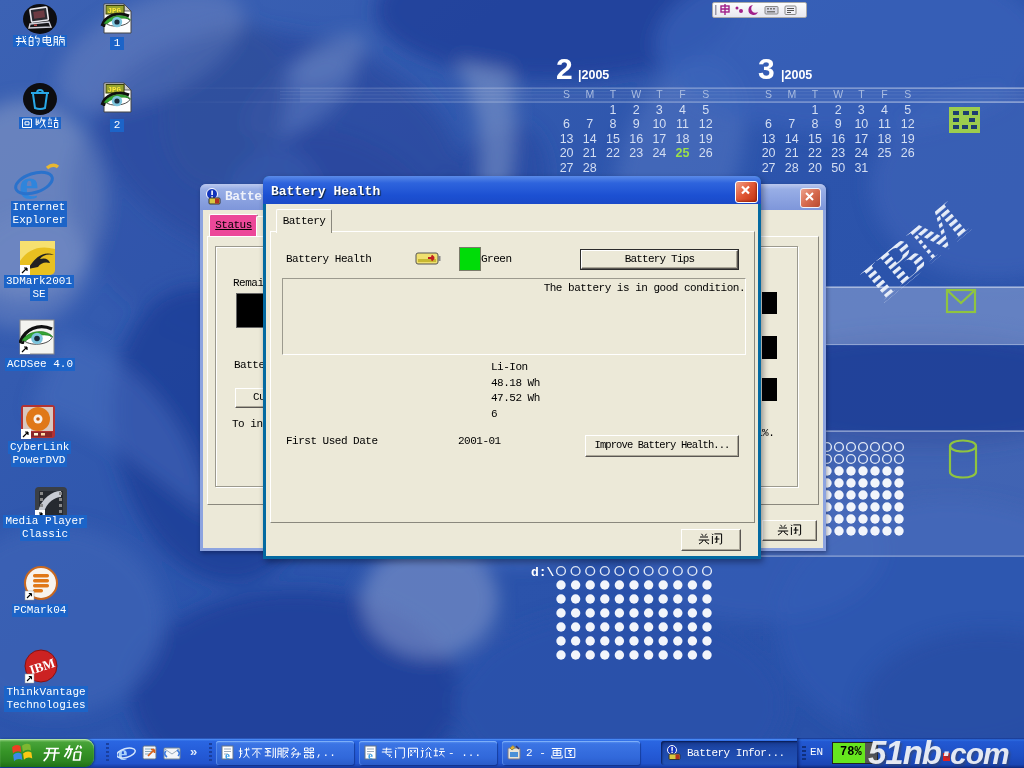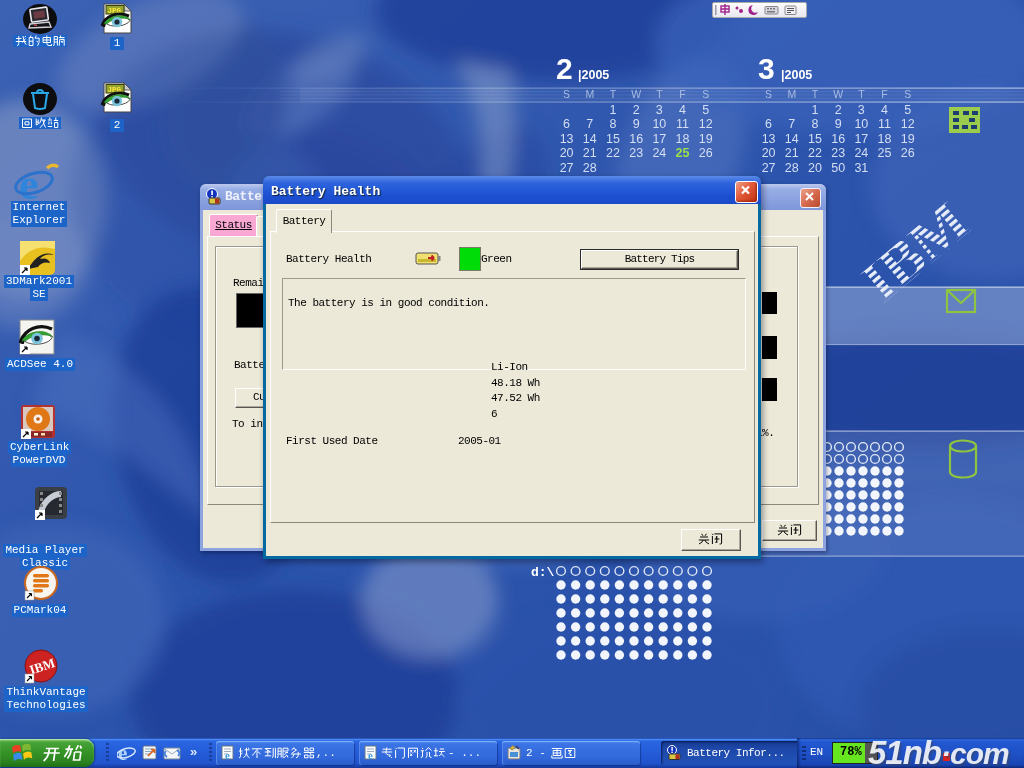--- a/index.html
+++ b/index.html
@@ -477,21 +477,21 @@
     <rect x="6" y="12" width="3" height="3" fill="#888"></rect>
     <rect x="6" y="18" width="3" height="3" fill="#888"></rect>
     <rect x="6" y="24" width="3" height="3" fill="#888"></rect>
  <rect x="25" y="6" width="3" height="3" fill="#888"></rect>
     <rect x="25" y="12" width="3" height="3" fill="#888"></rect>
     <rect x="25" y="18" width="3" height="3" fill="#888"></rect>
     <rect x="25" y="24" width="3" height="3" fill="#888"></rect>
  <rect x="1" y="24" width="10" height="10" fill="#fff"></rect>
  <path d="M3,32 L8,27 M8,27 L5,27 M8,27 L8,30" stroke="#000" stroke-width="1.2" fill="none"></path>
 </svg>
-<div class="iconlbl" style="left:2px;top:544px;width:86px"><span>Media Player</span><br><span>Classic</span></div>
+<div class="iconlbl" style="left:2px;top:515px;width:86px"><span>Media Player</span><br><span>Classic</span></div>
 
 <svg class="abs" style="left:23px;top:565px" width="37" height="37">
  <circle cx="18" cy="18" r="16" fill="#f8f4ee" stroke="#c86820" stroke-width="2"></circle>
  <g fill="#e07818">
   <rect x="10" y="9" width="16" height="3.4" rx="1.6"></rect>
   <rect x="10" y="14" width="16" height="3.4" rx="1.6"></rect>
   <rect x="10" y="19" width="16" height="3.4" rx="1.6"></rect>
   <rect x="10" y="24" width="10" height="3.4" rx="1.6"></rect>
  </g>
  <rect x="2" y="26" width="9" height="9" fill="#fff" stroke="#999" stroke-width=".5"></rect>
@@ -517,21 +517,21 @@
       <rect x="6.3" y="8.2" width="1.6" height="1.6" fill="#fff"></rect>
   <rect x="4" y="10" width="11" height="6" rx="1" fill="#d8c840" stroke="#333"></rect>
   <rect x="10" y="10.5" width="4" height="5" fill="#b03020"></rect>
  </svg>
  <div class="abs mono" style="left:25px;top:5px;font-size:13px;font-weight:bold;color:#eef1fa;letter-spacing:-0.5px;">Battery Information</div>
  <div class="abs" style="left:600px;top:4px;width:19px;height:18px;border-radius:3px;border:1px solid #f0f0f8;background:linear-gradient(135deg,#eda28c 0%,#d66a4e 50%,#b84a30 100%);color:#fff;"><svg width="17" height="16">
         <path d="M5,4 L12,11 M12,4 L5,11" stroke="#fff" stroke-width="2"></path>
       </svg></div>
  <div class="abs" style="left:3px;top:26px;width:620px;height:338px;background:#ece9d8;"></div>
 
- <div class="abs mono" style="left:9px;top:30px;width:47px;height:22px;background:#f9a8d4;border:1px solid #8a887d;border-bottom:none;border-top-color:#fff;border-left-color:#fff;border-radius:2px 2px 0 0;font-size:11px;letter-spacing:-0.5px;text-align:center;line-height:21px;text-decoration:underline;">Status</div>
+ <div class="abs mono" style="left:9px;top:30px;width:47px;height:22px;background:#ec4899;border:1px solid #8a887d;border-bottom:none;border-top-color:#fff;border-left-color:#fff;border-radius:2px 2px 0 0;font-size:11px;letter-spacing:-0.5px;text-align:center;line-height:21px;text-decoration:underline;">Status</div>
  <div class="abs" style="left:56px;top:30px;width:44px;height:20px;background:#ece9d8;border:1px solid #8a887d;border-bottom:none;border-top-color:#fff;border-left-color:#fff;border-radius:2px 2px 0 0;margin-top:2px;"></div>
 
  <div class="abs" style="left:7px;top:52px;width:610px;height:267px;border:1px solid #8a887d;border-top-color:#fff;border-left-color:#fff;"></div>
 
  <div class="abs" style="left:15px;top:62px;width:581px;height:239px;border:1px solid #9c9a8e;box-shadow:1px 1px 0 #fff,inset 1px 1px 0 #fff;"></div>
  <div class="abs mono" style="left:33px;top:93px;font-size:11px;letter-spacing:-0.5px;">Remaining capacity</div>
  <div class="abs" style="left:36px;top:109px;width:62px;height:33px;background:#000;border:1px solid #666;"></div>
  <div class="abs" style="left:562px;top:108px;width:15px;height:22px;background:#000;"></div>
  <div class="abs" style="left:562px;top:152px;width:15px;height:23px;background:#000;"></div>
  <div class="abs" style="left:562px;top:194px;width:15px;height:23px;background:#000;"></div>
@@ -566,25 +566,26 @@
  <svg class="abs" style="left:152px;top:74px" width="26" height="16" viewBox="0 0 26 16">
   <rect x="1" y="3" width="22" height="11" rx="2" fill="#f0e070" stroke="#555"></rect>
   <rect x="23" y="6" width="2.5" height="5" fill="#888"></rect>
   <rect x="3" y="9" width="18" height="3" fill="#c8b830"></rect>
   <path d="M13,8 L19,8 M19,8 L16.5,5.5 M19,8 L16.5,10.5" stroke="#c02020" stroke-width="2" fill="none"></path>
  </svg>
  <div class="abs" style="left:196px;top:71px;width:20px;height:22px;background:#00dc08;border:1px solid #7a7a6a;"></div>
  <div class="abs mono" style="left:218px;top:77px;font-size:11px;letter-spacing:-0.5px;">Green</div>
  <div class="btn3d abs mono" style="left:318px;top:74px;width:155px;height:17px;font-size:11px;letter-spacing:-0.8px;text-align:center;line-height:16px;box-shadow:0 0 0 1px #2c2c2c,inset -1px -1px 0 #aca899;">Battery Tips</div>
 
- <div class="abs mono" style="left:19px;top:102px;width:457px;height:72px;border:1px solid;border-color:#9c9a8e #fff #fff #9c9a8e;font-size:11px;letter-spacing:-0.5px;padding:18px 0 0 5px;">The battery is in good condition.</div>
+ <div class="abs mono" style="left:19px;top:102px;width:457px;height:72px;border:1px solid;border-color:#9c9a8e #fff #fff #9c9a8e;font-size:11px;letter-spacing:-0.5px;padding:3px 0 0 5px;text-align:right;">The battery is in good condition.</div>
 
  <div class="abs mono" style="left:195px;top:184px;font-size:11px;letter-spacing:-0.5px;line-height:15.5px;margin-left:33px;">Li-Ion<br>48.18 Wh<br>47.52 Wh<br>6</div>
  <div class="abs mono" style="left:23px;top:259px;font-size:11px;letter-spacing:-0.5px;">First Used Date</div>
- <div class="abs mono" style="left:195px;top:259px;font-size:11px;letter-spacing:-0.5px;">2005-01</div>
+ <div class="abs mono" style="left:195px;top:259px;font-size:11px;letter-spacing:-0.5px;">2001-01</div>
+ <div class="btn3d abs mono" style="left:322px;top:259px;width:152px;height:20px;font-size:10.5px;letter-spacing:-0.9px;text-align:center;line-height:19px;">Improve Battery Health...</div>
 
  <div class="btn3d abs" style="left:418px;top:353px;width:58px;height:20px;"><svg width="26" height="13" viewBox="0 0 26 13" style="margin:3px 0 0 16px">
         <g stroke="#000" stroke-width="1" fill="none">
   <path d="M3.5,0.8 L5,2.8 M8.5,0.8 L7,2.8 M2,4 H10 M0.8,7 H11.2 M5.2,7 Q4.5,9.5 1,11 M6.8,7 Q7.5,9.5 11,11"></path>
   <g transform="translate(13,0)">
             <path d="M1.2,0.8 L2.2,2 M1.4,3 V11 M3.4,0.9 H10.6 V10 Q10.6,11 9.4,11 H8.6 M5.8,3.2 V10 M5.8,3.2 L5,5.4 M3.6,6 H8.4 M5.8,8 L4.4,9.6"></path>
           </g>
  </g>
       </svg></div>
 </div>

